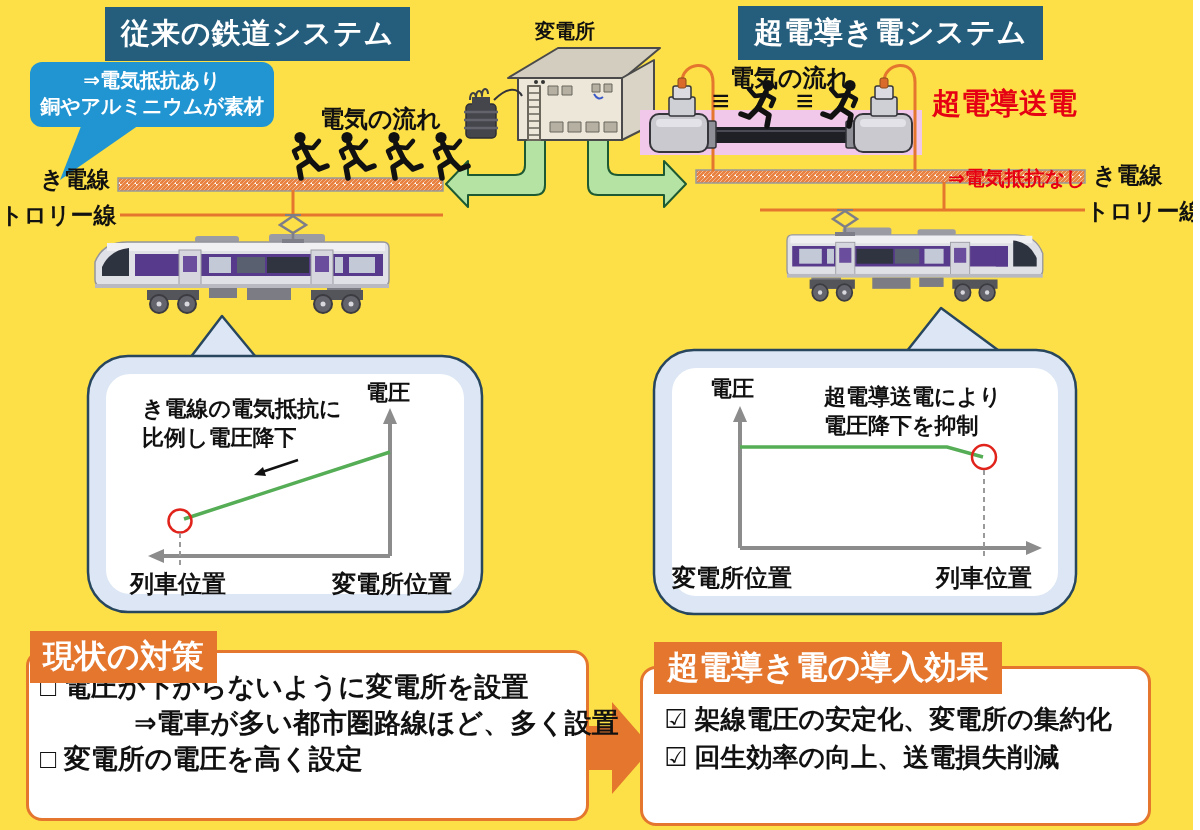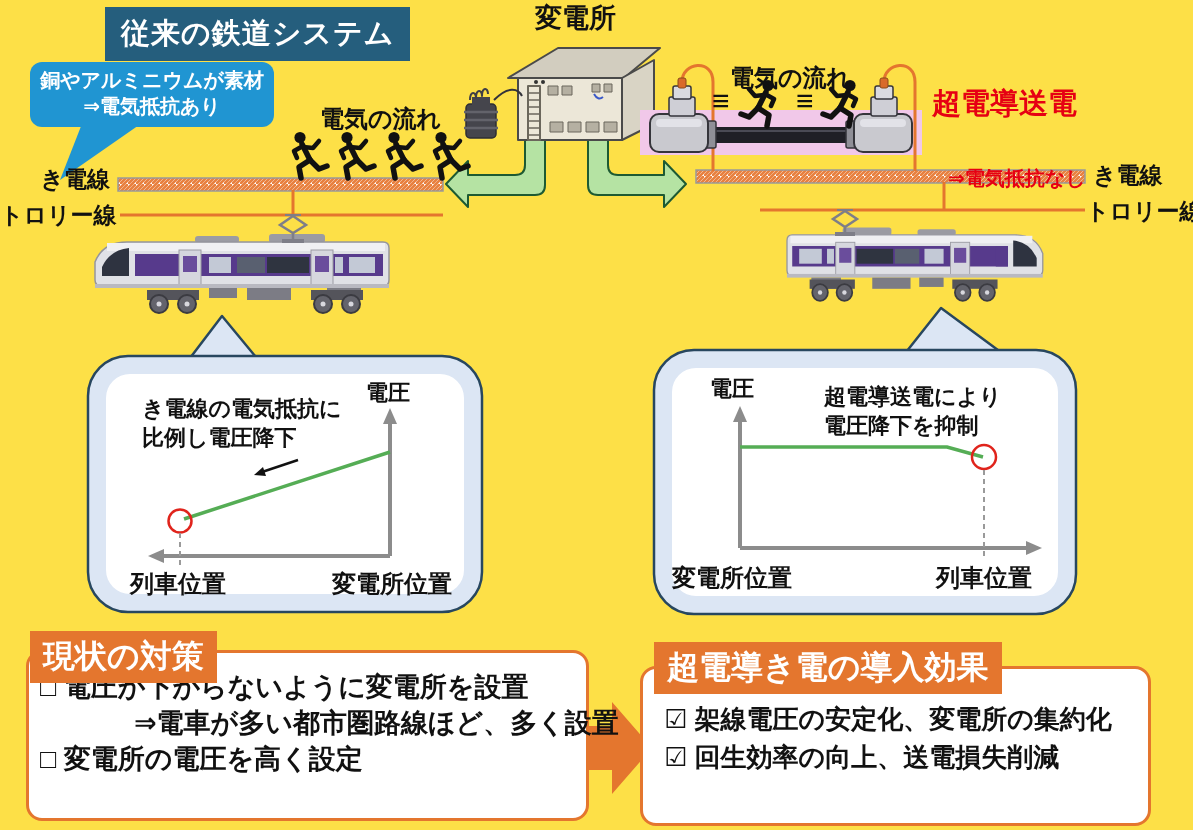--- a/index.html
+++ b/index.html
@@ -205,26 +205,27 @@
     <polygon points="1042,548 1026,541 1026,555" fill="#8c8c8c"></polygon>
     <polyline points="740,447 947,447 983,457" fill="none" stroke="#55ad55" stroke-width="3.5"></polyline>
     <circle cx="984" cy="457" r="12" fill="none" stroke="#e0241c" stroke-width="2.5"></circle>
     <line x1="984" y1="470" x2="984" y2="556" stroke="#9a9a9a" stroke-width="2" stroke-dasharray="5,4"></line>
   </g>
 
   <path d="M584 726 H612 V702 L652 748 L612 794 V770 H584 Z" fill="#e4762e"></path>
 </svg>
 
 <div class="hdr" style="left:105px;top:7px;">従来の鉄道システム</div>
-
-<div class="t" style="left:535px;top:0;font-size:27px;">変電所</div>
+<div class="hdr" style="left:738px;top:6px;">超電導き電システム</div>
+
+<div class="t" style="left:535px;top:18px;font-size:20px;">変電所</div>
 
 <div class="bubble">
+  <div>⇒電気抵抗あり</div>
   <div>銅やアルミニウムが素材</div>
-  <div>⇒電気抵抗あり</div>
 </div>
 
 <div class="t" style="left:320px;top:103px;font-size:24px;">電気の流れ</div>
 <div class="t" style="left:36px;top:164px;width:74px;text-align:right;font-size:23px;">き電線</div>
 <div class="t" style="left:0px;top:200px;width:112px;text-align:right;font-size:23px;">トロリー線</div>
 
 <div class="t" style="left:730px;top:62px;font-size:24px;">電気の流れ</div>
 <div class="t" style="left:712px;top:84px;font-size:30px;">≡</div>
 <div class="t" style="left:796px;top:84px;font-size:30px;">≡</div>
 <div class="t red" style="left:932px;top:84px;font-size:29px;">超電導送電</div>

